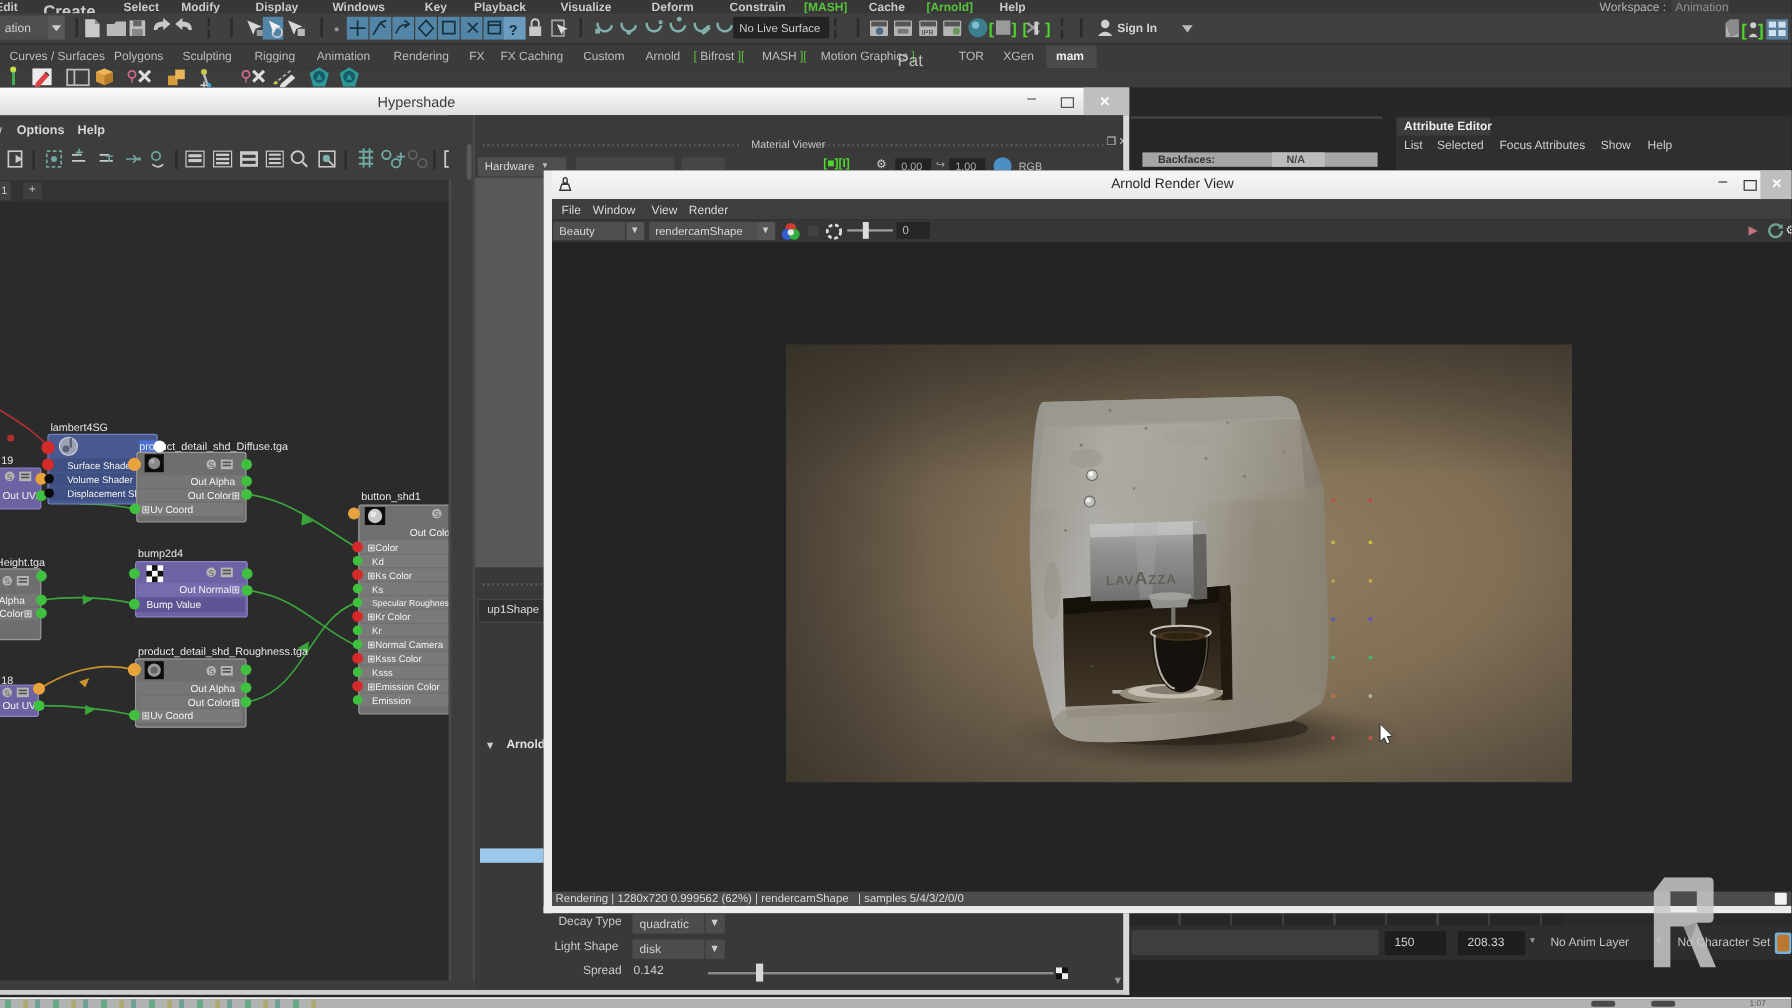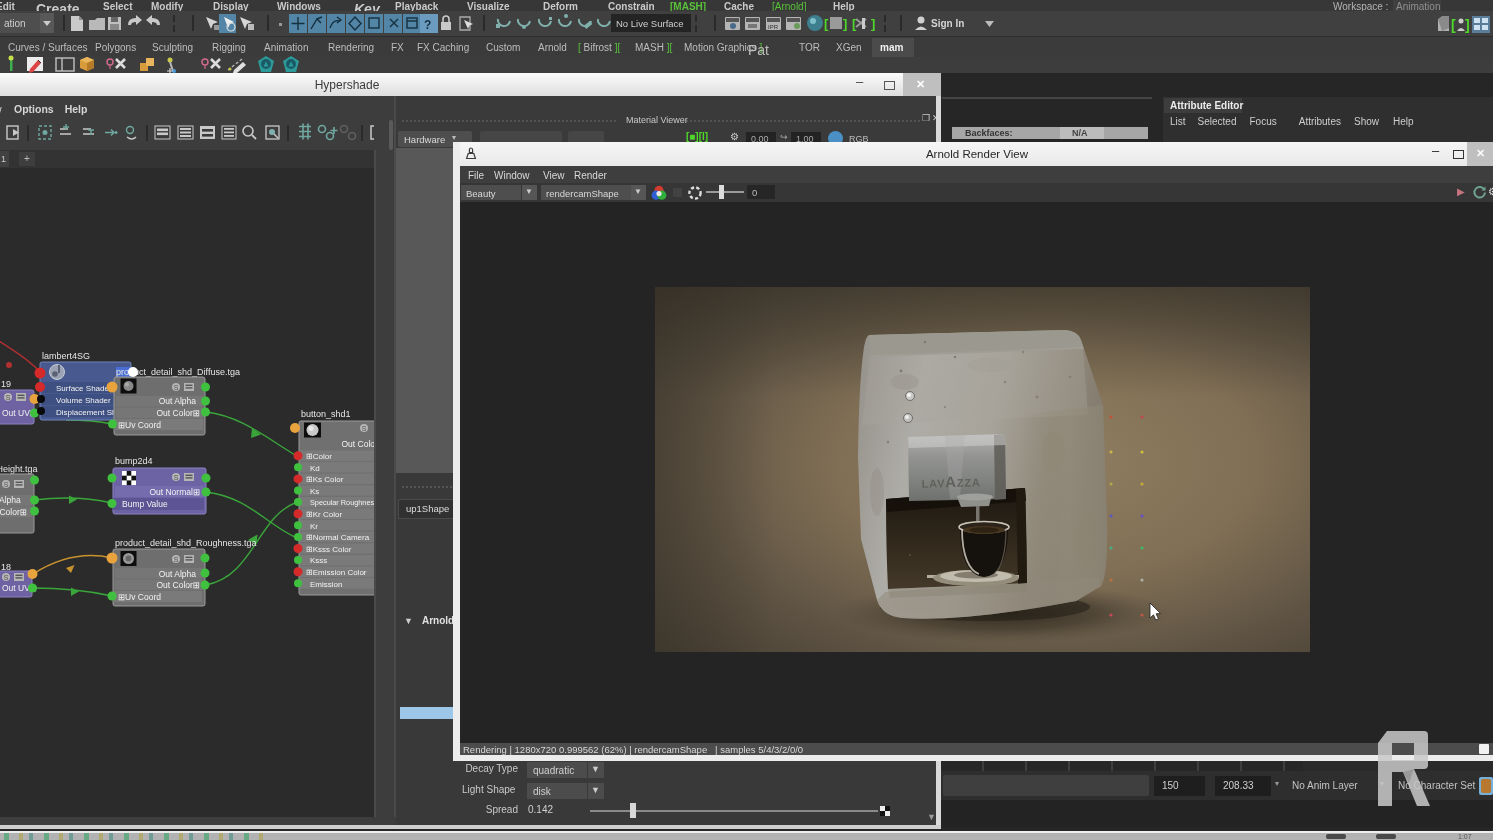--- a/index.html
+++ b/index.html
@@ -11,28 +11,28 @@
 </head>
 <body>
 
 <div class="abs" style="left:0;top:0;width:1493px;height:11px;background:#373737;"></div>
 <div class="txt" style="left:-4px;top:1px;font-size:10px;color:#cacaca;font-weight:bold;">Edit</div>
 <div class="txt" style="left:36px;top:1px;font-size:14px;color:#cacaca;font-weight:bold;">Create</div>
 <div class="txt" style="left:103px;top:1px;font-size:10px;color:#cacaca;font-weight:bold;">Select</div>
 <div class="txt" style="left:151px;top:1px;font-size:10px;color:#cacaca;font-weight:bold;">Modify</div>
 <div class="txt" style="left:213px;top:1px;font-size:10px;color:#cacaca;font-weight:bold;">Display</div>
 <div class="txt" style="left:277px;top:1px;font-size:10px;color:#cacaca;font-weight:bold;">Windows</div>
-<div class="txt" style="left:354px;top:1px;font-size:14px;color:#cacaca;font-weight:bold;font-style:italic;">Key</div>
+<div class="txt" style="left:354px;top:1px;font-size:10px;color:#cacaca;font-weight:bold;">Key</div>
 <div class="txt" style="left:395px;top:1px;font-size:10px;color:#cacaca;font-weight:bold;">Playback</div>
 <div class="txt" style="left:467px;top:1px;font-size:10px;color:#cacaca;font-weight:bold;">Visualize</div>
 <div class="txt" style="left:543px;top:1px;font-size:10px;color:#cacaca;font-weight:bold;">Deform</div>
 <div class="txt" style="left:608px;top:1px;font-size:10px;color:#cacaca;font-weight:bold;">Constrain</div>
 <div class="txt" style="left:670px;top:1px;font-size:10px;color:#58c23a;font-weight:bold;">[MASH]</div>
 <div class="txt" style="left:724px;top:1px;font-size:10px;color:#cacaca;font-weight:bold;">Cache</div>
-<div class="txt" style="left:772px;top:1px;font-size:10px;color:#58c23a;font-weight:normal;">[Arnold]</div>
+<div class="txt" style="left:772px;top:1px;font-size:10px;color:#58c23a;font-weight:bold;">[Arnold]</div>
 <div class="txt" style="left:833px;top:1px;font-size:10px;color:#cacaca;font-weight:bold;">Help</div>
 <div class="txt" style="left:1333px;top:1px;font-size:10px;color:#b4b4b4;">Workspace :</div>
 <div class="abs" style="left:1393px;top:0;width:48px;height:11px;background:#404040;"></div>
 <div class="txt" style="left:1396px;top:1px;font-size:10px;color:#8f8f8f;">Animation</div>
 
 <div class="abs" style="left:0;top:11px;width:1493px;height:25px;background:#404040;border-bottom:1px solid #2c2c2c;"></div>
 <svg id="toolbar2" class="abs" style="left:0;top:11px;" width="1493" height="25" viewBox="0 0 1493 25">
 
   <rect x="0" y="2" width="54" height="20" fill="#4e4e4e"></rect>
     <rect x="40" y="2" width="14" height="20" fill="#585858"></rect>
@@ -227,21 +227,21 @@
 <div class="abs" style="left:942px;top:97px;width:210px;height:2px;background:#454545;"></div>
 
 <div class="abs" style="left:952px;top:127px;width:196px;height:12px;background:#a6a6a6;"></div>
 <div class="txt" style="left:965px;top:128px;font-size:9px;color:#333;font-weight:bold;">Backfaces:</div>
 <div class="abs" style="left:1060px;top:127px;width:44px;height:12px;background:#bcbcbc;"></div>
 <div class="txt" style="left:1072px;top:128px;font-size:9px;color:#444;font-weight:bold;">N/A</div>
 
 <div class="abs" style="left:1163px;top:97px;width:330px;height:66px;background:#2f2f2f;"></div>
 <div class="abs" style="left:1164px;top:98px;width:78px;height:15px;background:#3d3d3d;"></div>
 <div class="txt" style="left:1170px;top:100px;font-size:10px;color:#ececec;font-weight:bold;">Attribute Editor</div>
-<div class="txt" style="left:1170px;top:116px;font-size:10px;color:#cdcdcd;">List<span style="margin-left:12px">Selected</span><span style="margin-left:13px">Focus</span><span style="margin-left:22px">Attributes</span><span style="margin-left:13px">Show</span><span style="margin-left:14px">Help</span></div>
+<div class="txt" style="left:1170px;top:116px;font-size:10px;color:#cdcdcd;">List<span style="margin-left:12px">Selected</span><span style="margin-left:13px">Focus</span><span style="margin-left:2px">Attributes</span><span style="margin-left:13px">Show</span><span style="margin-left:14px">Help</span></div>
 
 <div class="abs" style="left:941px;top:760px;width:552px;height:80px;background:#2e2e2e;"></div>
 
 <div id="ticksrow" class="abs" style="left:941px;top:761px;width:552px;height:10px;background:#2a2a2a;">
   <div class="abs" style="left:0;top:0;width:362px;height:10px;background:repeating-linear-gradient(90deg,#272727 0 41px,#3f3f3f 41px 43px);"></div>
 </div>
 
 <div class="abs" style="left:941px;top:771px;width:552px;height:29px;background:#2e2e2e;"></div>
 <div class="abs" style="left:943px;top:775px;width:206px;height:21px;background:#3f3f3f;border-radius:2px;"></div>
 <div class="abs" style="left:1154px;top:776px;width:51px;height:20px;background:#1e1e1e;"></div>

